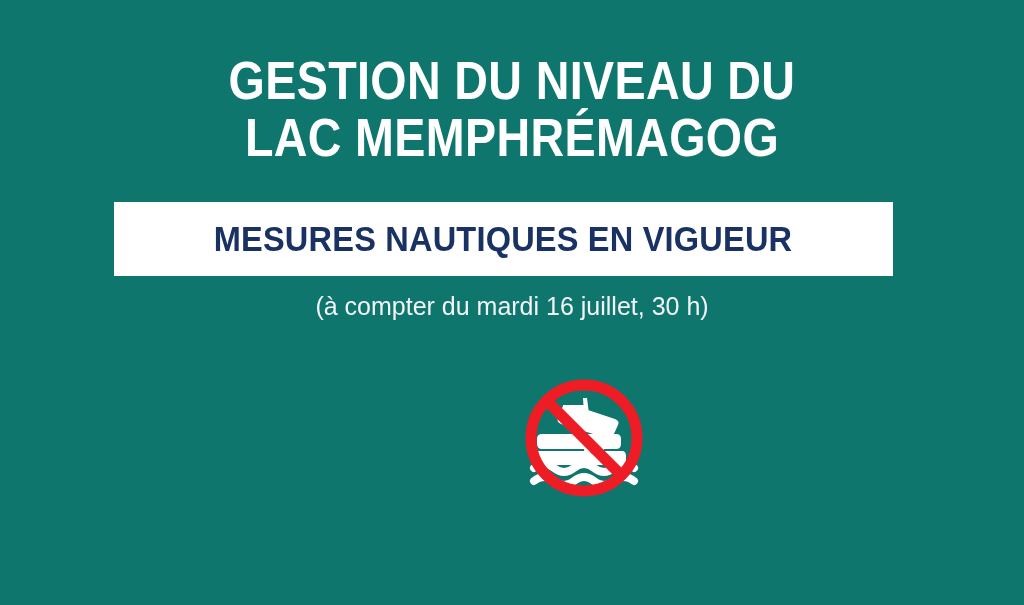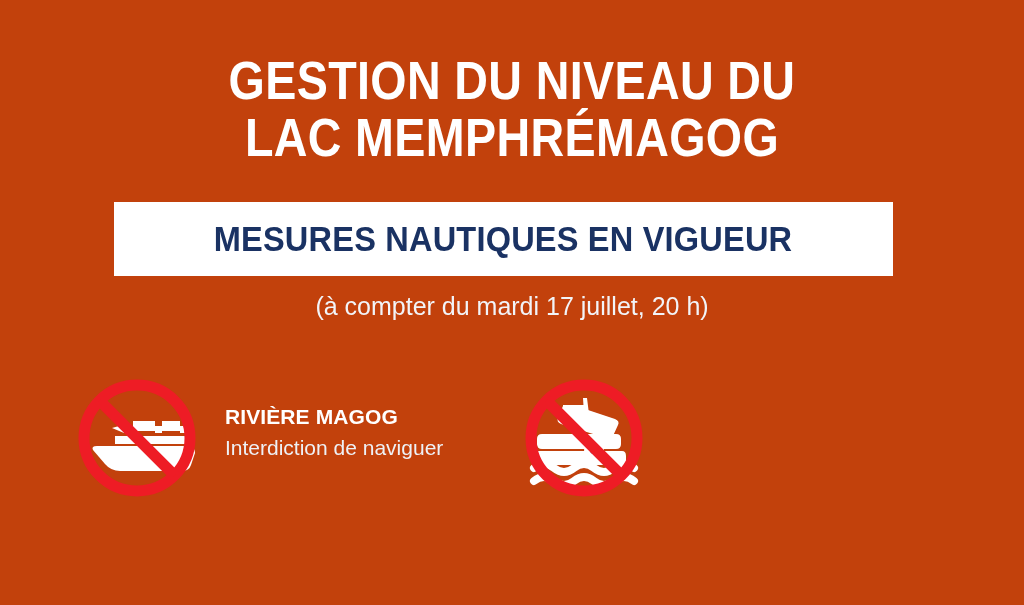--- a/index.html
+++ b/index.html
@@ -13,21 +13,21 @@
     overflow: hidden;
     background: #13285a;
     font-family: "Liberation Sans", sans-serif;
     -webkit-font-smoothing: antialiased;
   }
 
   .poster {
     position: relative;
     width: 1024px;
     height: 605px;
-    background: #c2410c;
+    background: #0f766e;
     box-sizing: border-box;
   }
 
   
   .title-block {
     position: absolute;
     left: 0;
     top: 52px;
     width: 1024px;
     text-align: center;
@@ -143,45 +143,24 @@
 
   <div class="title-block">
     <span class="title-line">GESTION DU NIVEAU DU</span>
     <span class="title-line">LAC MEMPHRÉMAGOG</span>
   </div>
 
   <div class="banner">
     <span class="banner-text">MESURES NAUTIQUES EN VIGUEUR</span>
   </div>
 
-  <div class="subtitle">(à compter du mardi 17 juillet, 20 h)</div>
+  <div class="subtitle">(à compter du mardi 16 juillet, 30 h)</div>
 
   <div class="measures">
 
-    <div class="measure measure-left">
-      <div class="icon-wrap">
-        <svg viewBox="0 0 124 124" xmlns="http://www.w3.org/2000/svg" aria-hidden="true">
-
-          <g fill="#ffffff">
-
-            <path d="M44 50 h14 v-5 h22 v5 h7 v-5 h18 v5 h5 v7 h-5 v-2 h-18 v2 h-7 v-2 h-22 v2 h-9 l-12 -5 z"></path>
-            <path d="M40 60 h72 v8 h-72 z"></path>
-
-            <path d="M22 70 h90 q8 0 8 7 l-4 12 q-2 6 -9 6 h-62 q-9 0 -15 -7 l-12 -14 q-2 -4 4 -4 z"></path>
-          </g>
-
-          <circle cx="62" cy="62" r="53" fill="none" stroke="#ee1c25" stroke-width="11"></circle>
-          <line x1="24.5" y1="24.5" x2="99.5" y2="99.5" stroke="#ee1c25" stroke-width="11" stroke-linecap="butt"></line>
-        </svg>
-      </div>
-      <div class="measure-text">
-        <div class="measure-heading">RIVIÈRE MAGOG</div>
-        <div class="measure-status">Interdiction de naviguer</div>
-      </div>
-    </div>
 
     <div class="measure measure-right">
       <div class="icon-wrap">
         <svg viewBox="0 0 124 124" xmlns="http://www.w3.org/2000/svg" aria-hidden="true">
           <g fill="#ffffff">
 
             <path d="M41 29 h22 v4 l30 10 q5 2 3 6 l-5 11 q-2 4 -7 2 l-45 -14 q-5 -2 -3 -7 l5 -11 z"></path>
 
             <path d="M61 22 h4 l2 16 h-5 z"></path>
 

